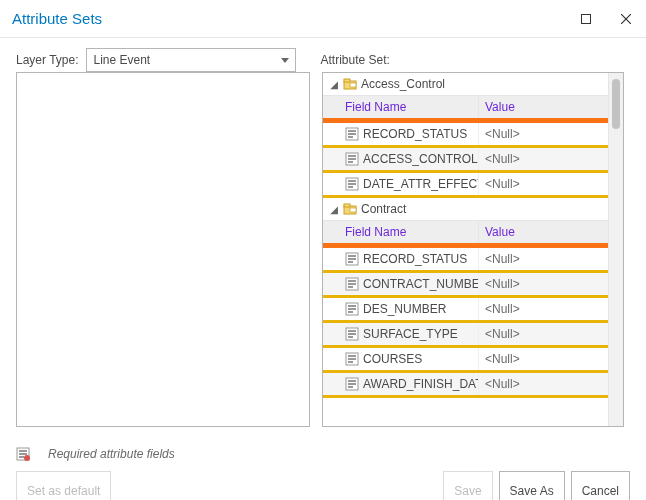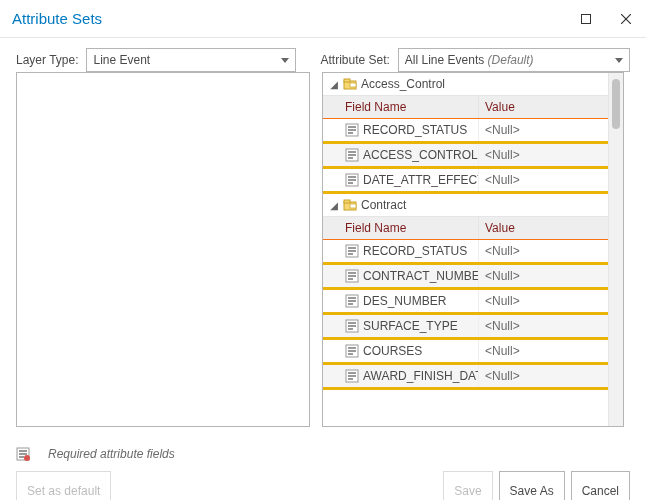--- a/index.html
+++ b/index.html
@@ -23,21 +23,21 @@
   .right-panel { width: 302px; height: 355px; border: 1px solid #b5b5b5; background: #fff; display: flex; }
   .tree-area { flex: 1; overflow: hidden; }
   .scroll-track { width: 15px; background: #f1f1f1; position: relative; border-left: 1px solid #e5e5e5; }
   .scroll-thumb { position: absolute; top: 6px; left: 3px; width: 8px; height: 50px; background: #c2c2c2; border-radius: 4px; }
 
   .group-header { display: flex; align-items: center; gap: 4px; padding: 4px 6px; font-size: 12px; color: #4a4a4a; }
   .arrow { width: 10px; text-align: center; color: #666; font-size: 10px; }
   .folder-icon { width: 14px; height: 14px; }
   .folder-icon svg { display: block; }
 
-  .grid-head { display: flex; font-size: 12px; color: #7f1d1d; border-top: 1px solid #e5e5e5; border-bottom: 1px solid #f97316; }
+  .grid-head { display: flex; font-size: 12px; color: #6d28d9; border-top: 1px solid #e5e5e5; border-bottom: 5px solid #f97316; }
   .col-name { width: 156px; padding: 4px 6px 4px 22px; border-right: 1px solid #e5e5e5; background: #eeeeee; font-weight: 400; text-align: left; }
   .col-val { flex: 1; padding: 4px 6px; background: #eeeeee; font-weight: 400; text-align: left; }
 
   .grid-row { display: flex; font-size: 12px; color: #4a4a4a; border-bottom: 3px solid #eab308; }
   .grid-row.alt { background: #f5f5f5; }
   .cell-name { width: 156px; padding: 4px 4px 4px 22px; border-right: 1px solid #efefef; display: flex; align-items: center; gap: 4px; white-space: nowrap; overflow: hidden; }
   .cell-val { flex: 1; padding: 4px 6px; color: #6a6a6a; }
   .field-icon { width: 14px; height: 14px; flex-shrink: 0; }
 
   .footer-note { display: flex; align-items: center; gap: 18px; padding: 8px 16px 4px 16px; font-size: 12px; font-style: italic; color: #6a6a6a; }
@@ -70,27 +70,20 @@
 <div class="body-area">
 
   <div class="row1">
     <span class="lbl">Layer Type:</span>
     <div class="select-box" style="width:210px;flex:0 0 210px">
       <span>Line Event</span>
       <span class="caret"></span>
     </div>
     <span style="width:8px"></span>
     <span class="lbl">Attribute Set:</span>
-    <div class="select-box">
-      <span>
-        <span>All Line Events</span>
-        <span class="default-tag">(Default)</span>
-      </span>
-      <span class="caret"></span>
-    </div>
   </div>
 
   <div class="panels">
     <div class="left-panel"></div>
 
     <div class="right-panel">
       <div class="tree-area" id="tree-area">
           <div class="group-header">
             <span class="arrow">◢</span>
             <span class="folder-icon">

